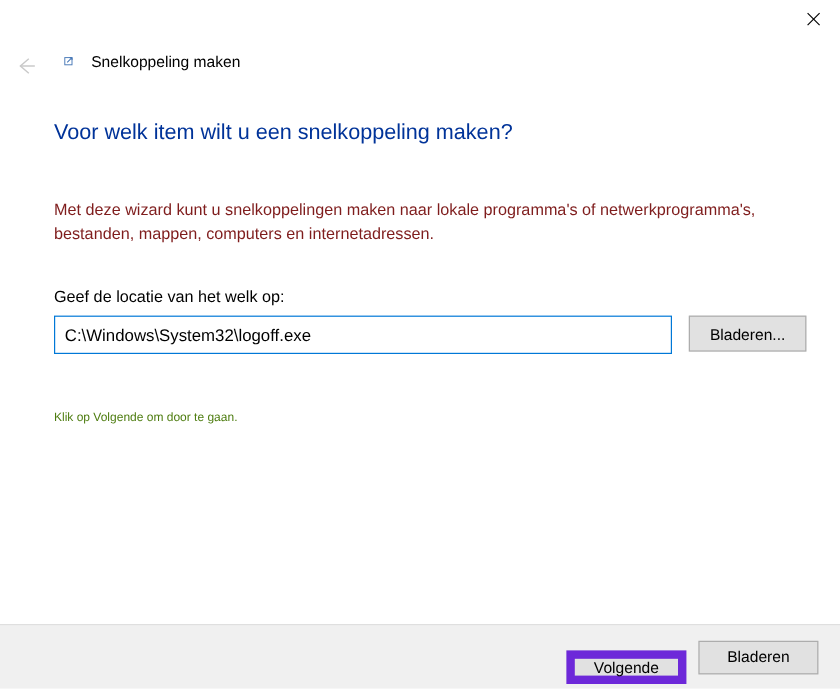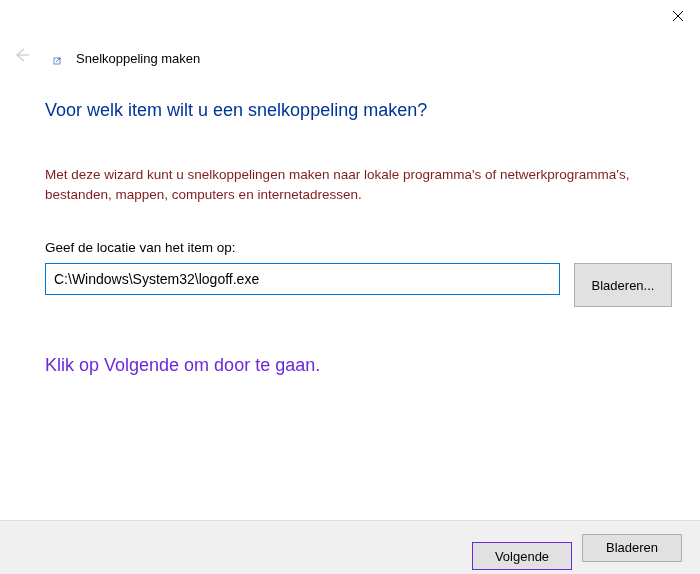--- a/index.html
+++ b/index.html
@@ -23,21 +23,21 @@
       display: flex;
       align-items: center;
       justify-content: center;
     }
     .close-btn svg { width: 12px; height: 12px; }
     .header {
       position: absolute;
       top: 44px;
       left: 10px;
       display: flex;
-      align-items: flex-end;
+      align-items: flex-start;
       gap: 18px;
     }
     .back-arrow {
       width: 22px;
       height: 22px;
       display: flex;
       align-items: center;
       justify-content: center;
       opacity: 0.45;
     }
@@ -90,30 +90,30 @@
       height: 32px;
       border: 1px solid #0078d7;
       padding: 12px 8px;
       font-size: 14px;
       font-family: inherit;
       outline: none;
       background: #fff;
     }
     .browse-btn {
       width: 98px;
-      height: 44px;
+      height: 30px;
       border: 1px solid #adadad;
       background: #e1e1e1;
       font-size: 13px;
       font-family: inherit;
       cursor: pointer;
     }
     .instruction {
-      font-size: 18px;
-      color: #6d28d9;
+      font-size: 10px;
+      color: #4d7c0f;
     }
     .footer {
       position: absolute;
       bottom: 0;
       left: 0;
       right: 0;
       height: 54px;
       border-top: 1px solid #dfdfdf;
       background: #f0f0f0;
       display: flex;
@@ -125,21 +125,21 @@
     .footer-btn {
       width: 100px;
       height: 28px;
       border: 1px solid #adadad;
       background: #e1e1e1;
       font-size: 13px;
       font-family: inherit;
       cursor: pointer;
     }
     .footer-btn.primary {
-      border: 1px solid #6d28d9;
+      border: 7px solid #6d28d9;
       margin-top: 17px;
     }
   </style>
 </head>
 <body>
 
 <div class="close-btn">
   <svg viewBox="0 0 12 12">
     <line x1="1" y1="1" x2="11" y2="11" stroke="#000" stroke-width="1"></line>
     <line x1="11" y1="1" x2="1" y2="11" stroke="#000" stroke-width="1"></line>
@@ -158,21 +158,21 @@
       <rect x="1" y="3" width="6" height="6" fill="#fff" stroke="#4a7ab8" stroke-width="0.8"></rect>
       <path d="M3 7 L7 3 M7 3 L5 3 M7 3 L7 5" stroke="#4a7ab8" stroke-width="0.9" fill="none"></path>
     </svg>
   </div>
   <div class="header-title">Snelkoppeling maken</div>
 </div>
 
 <div class="content">
   <h1 class="main-heading">Voor welk item wilt u een snelkoppeling maken?</h1>
   <p class="desc">Met deze wizard kunt u snelkoppelingen maken naar lokale programma's of netwerkprogramma's, bestanden, mappen, computers en internetadressen.</p>
-  <div class="input-label">Geef de locatie van het item op:</div>
+  <div class="input-label">Geef de locatie van het welk op:</div>
   <div class="input-row">
     <input type="text" class="location-input" value="C:\Windows\System32\logoff.exe" style="">
     <button class="browse-btn">Bladeren...</button>
   </div>
   <p class="instruction">Klik op Volgende om door te gaan.</p>
 </div>
 
 <div class="footer">
   <button class="footer-btn primary">Volgende</button>
   <button class="footer-btn">Bladeren</button>

